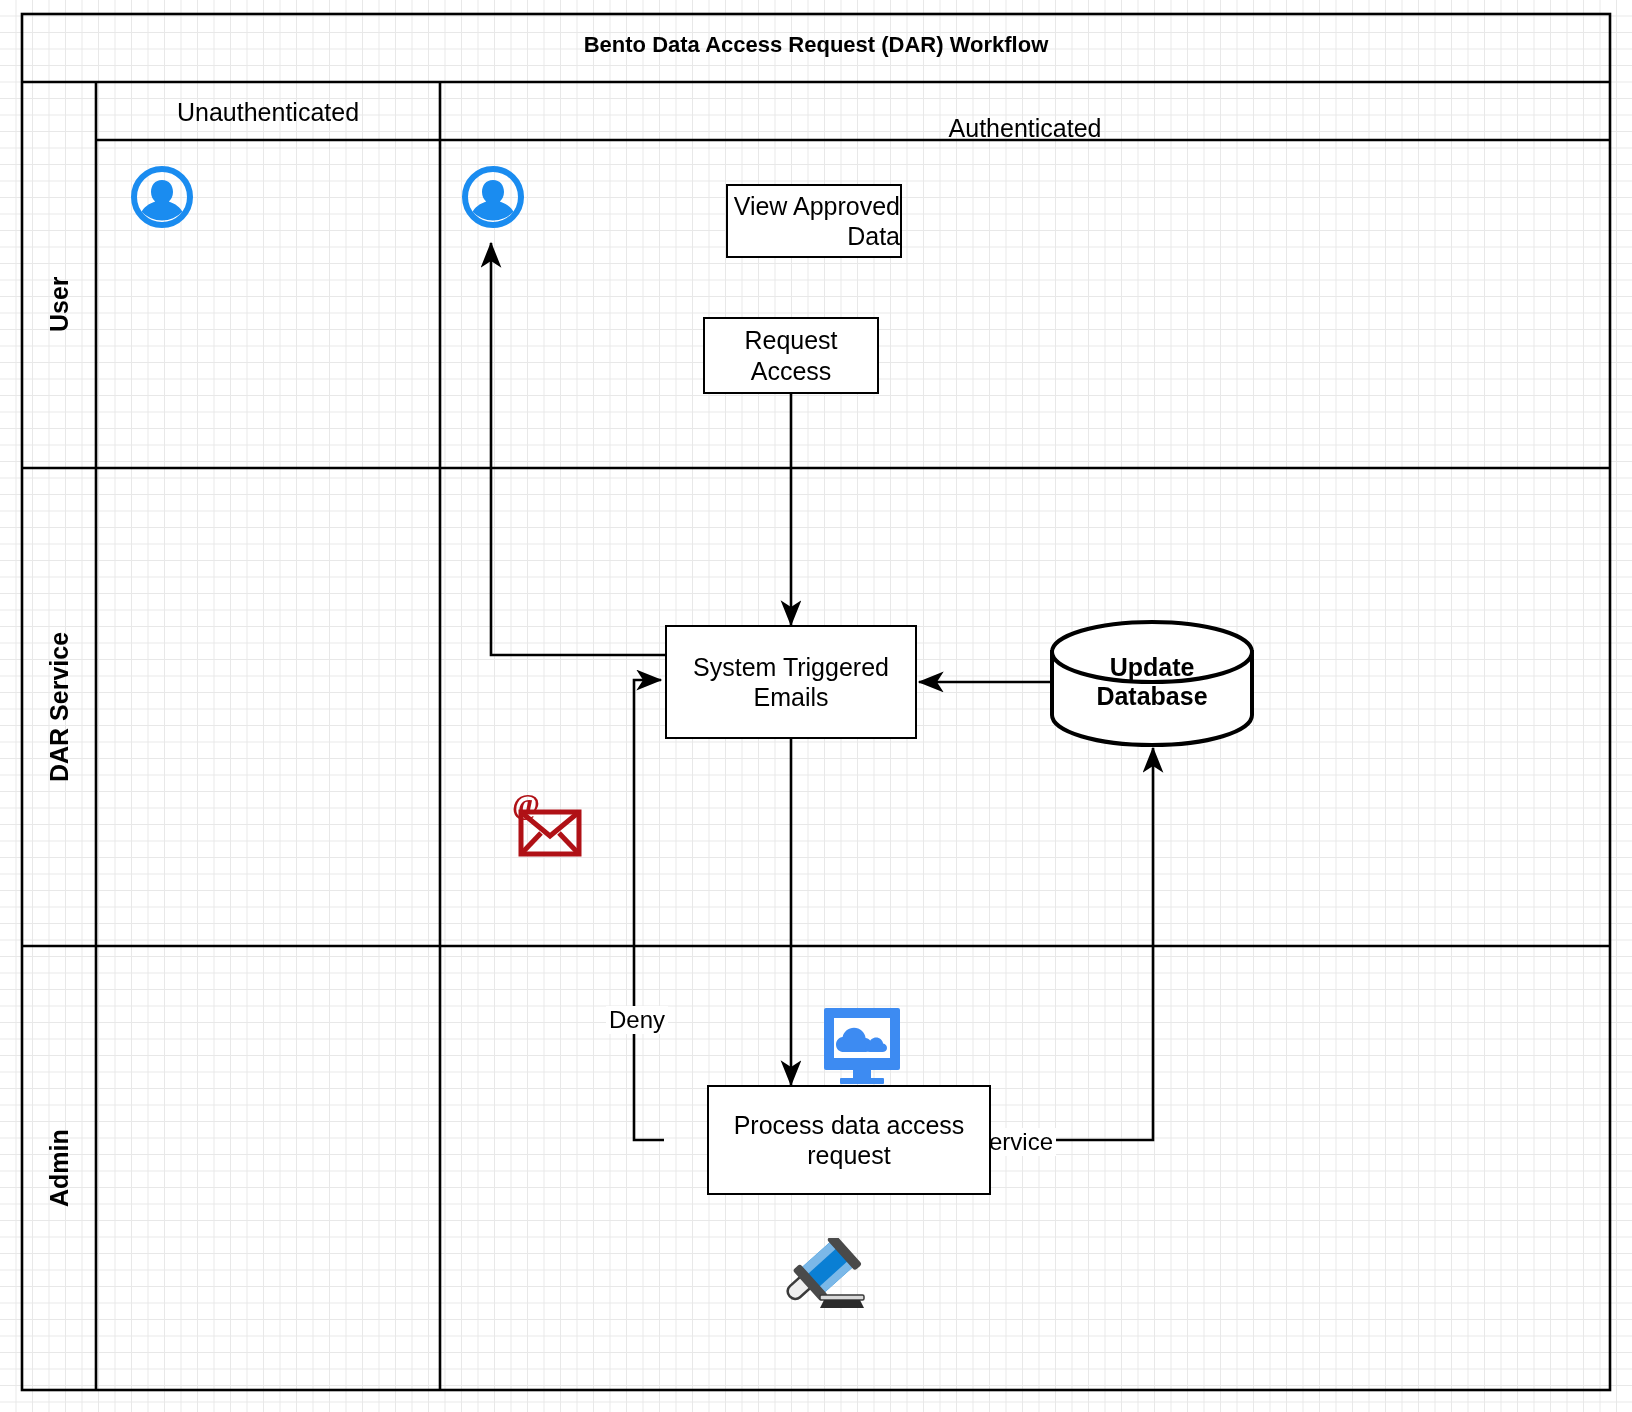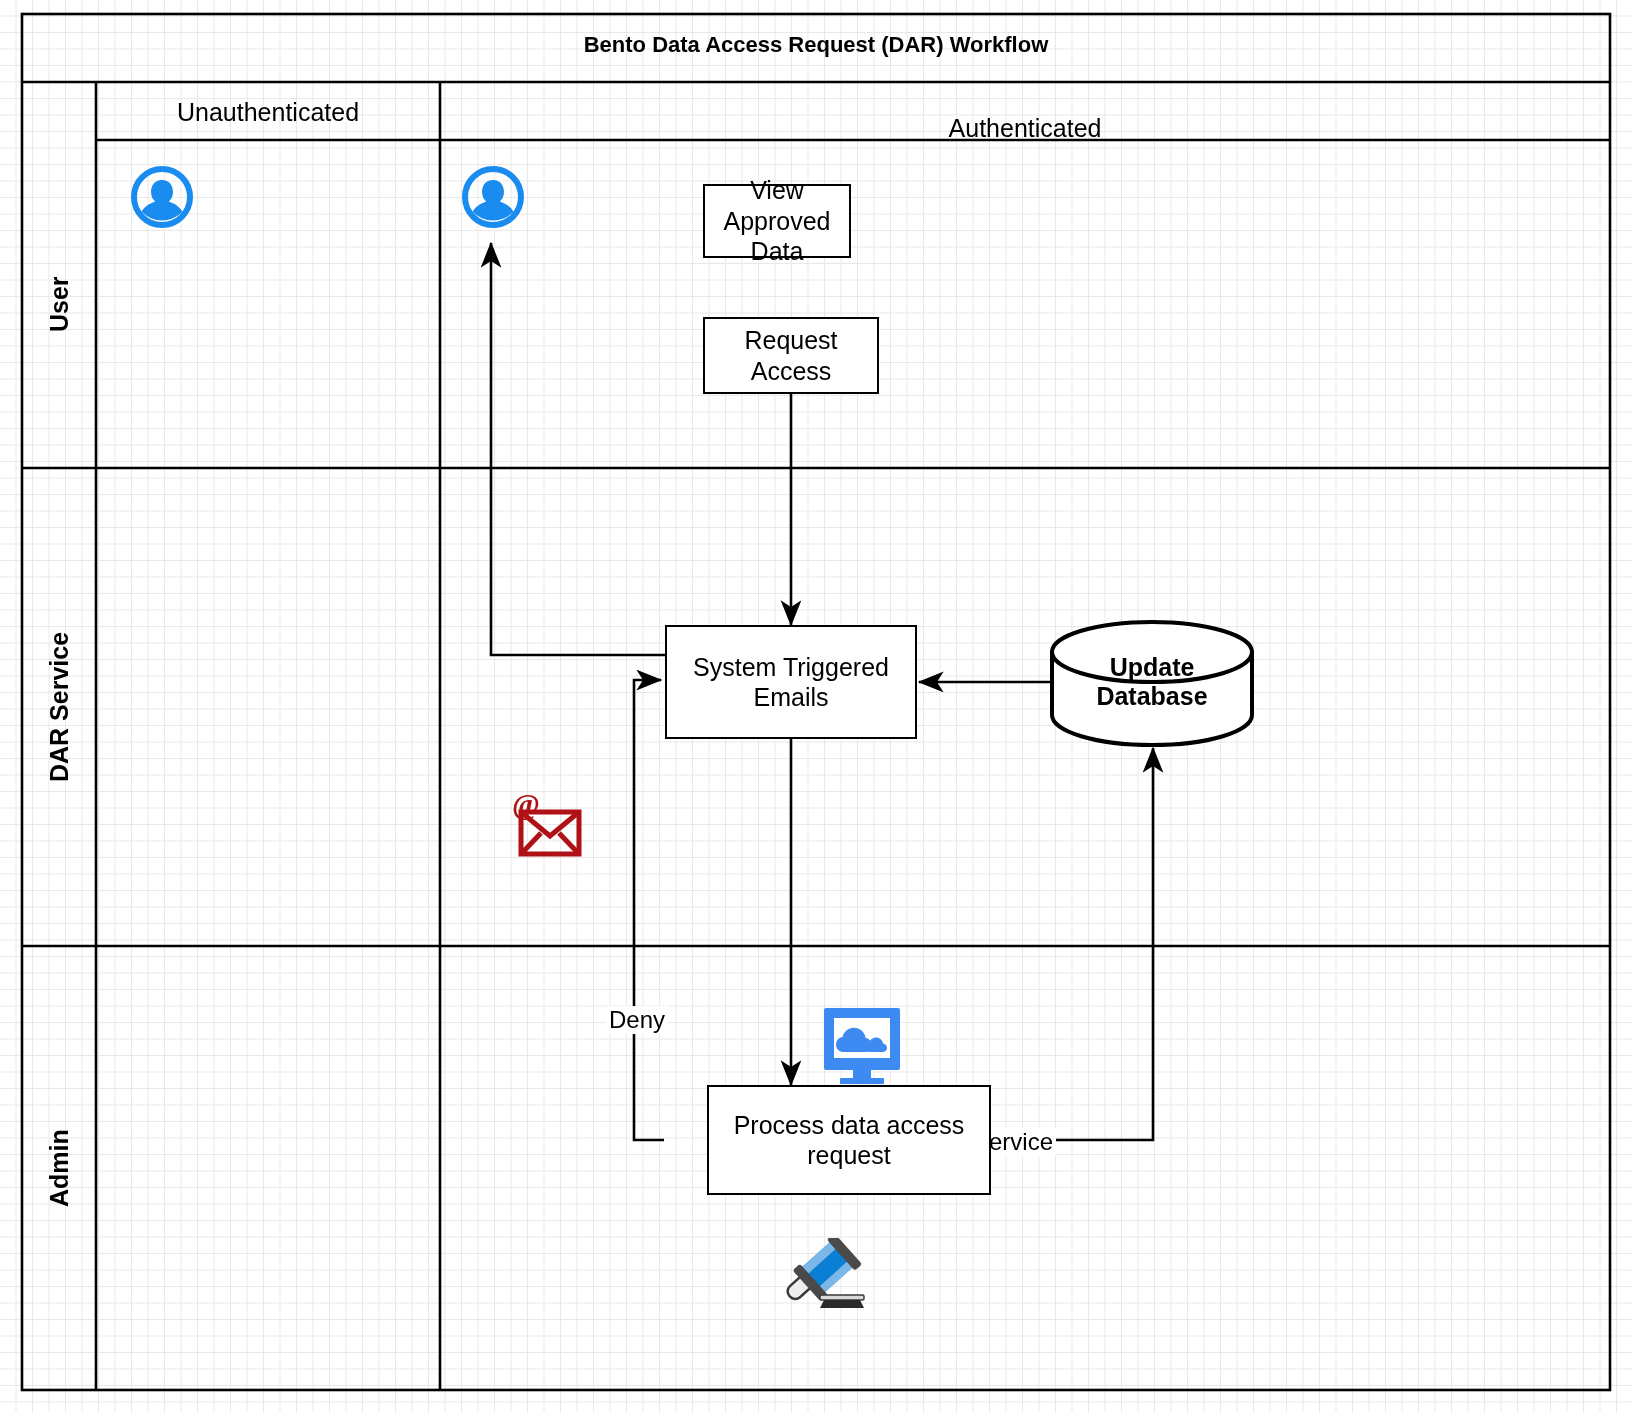--- a/index.html
+++ b/index.html
@@ -123,21 +123,21 @@
 
 
   <div class="icon" style="left:460px;top:164px;width:66px;height:66px;">
     <svg width="66" height="66" viewBox="0 0 66 66">
       <circle cx="33" cy="33" r="28" fill="none" stroke="#1a8cf0" stroke-width="6"></circle>
       <path d="M33 16 c-7.2 0 -11 5.5 -11 12 0 4.4 1.9 7.6 4.2 9.4 -6.6 2.1 -11.6 6.2 -13.6 10.3
                a28 28 0 0 0 40.8 0 c-2 -4.1 -7 -8.2 -13.6 -10.3 2.3 -1.8 4.2 -5 4.2 -9.4 0 -6.5 -3.8 -12 -11 -12 z" fill="#1a8cf0"></path>
     </svg>
   </div>
 
-  <div class="node proc" style="left:703px;top:184px;width:148px;height:74px;">
+  <div class="node proc" style="left:726px;top:184px;width:176px;height:74px;text-align:right;">
     <span>View Approved Data</span>
   </div>
 
   <div class="node proc" style="left:703px;top:317px;width:176px;height:77px;">
     <span>Request Access</span>
   </div>
 
   <div class="node proc" style="left:665px;top:625px;width:252px;height:114px;">
     <span>System Triggered Emails</span>
   </div>

